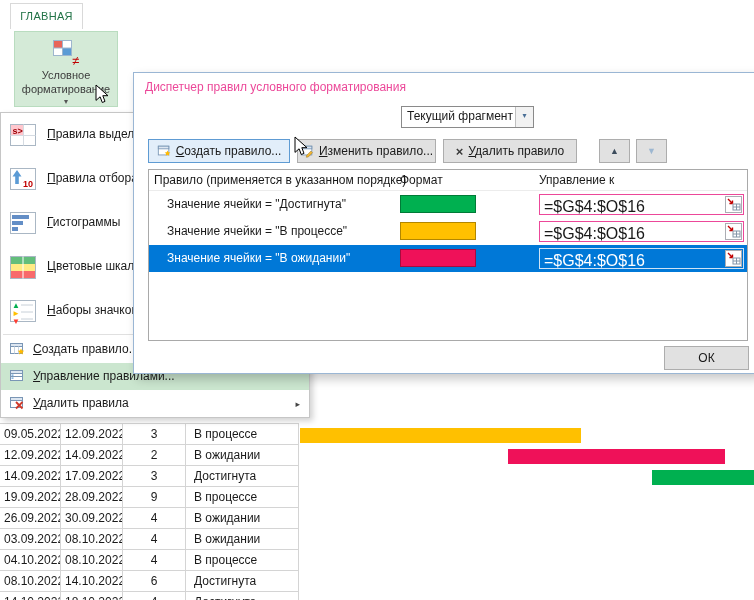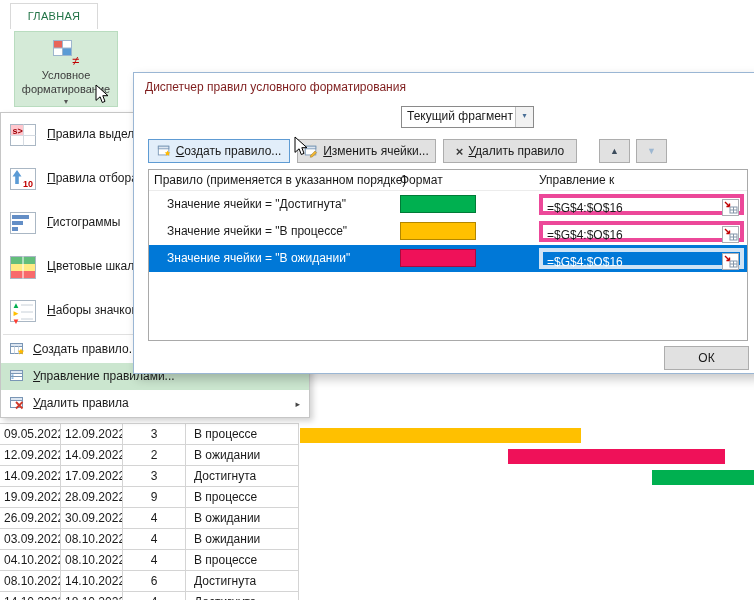--- a/index.html
+++ b/index.html
@@ -4,21 +4,21 @@
 <style>
   * { margin:0; padding:0; box-sizing:border-box; }
   html,body { width:754px; height:600px; }
   body { position:relative; overflow:hidden; background:#fff;
          font-family:"Liberation Sans","DejaVu Sans",sans-serif; color:#1a1a1a; }
 
   .uf { display:inline-block; }
   .uf::first-letter { text-decoration:underline; }
 
   
-  .ribbon-tab { position:absolute; left:10px; top:3px; width:88px; height:26px;
+  .ribbon-tab { position:absolute; left:10px; top:3px; width:73px; height:26px;
     background:#fff; border:1px solid #d9d9d9; border-bottom:none;
     color:#217346; font-size:11px; text-align:center; line-height:25px; letter-spacing:.3px; }
   .cf-button { position:absolute; left:14px; top:31px; width:104px; height:76px;
     border:1px solid #b9dcbf; text-align:center; font-size:11px; color:#3b3b3b; }
   .cf-button .ln1 { position:absolute; left:0; right:0; top:37px; }
   .cf-button .ln2 { position:absolute; left:0; right:0; top:51px; white-space:nowrap; overflow:hidden; }
   .cf-button .drop { position:absolute; left:0; right:0; top:65px; font-size:8px; color:#555; }
   .cf-button svg { position:absolute; left:36px; top:5px; }
 
   
@@ -30,21 +30,21 @@
   .mi-icon-sm { position:absolute; left:8px; top:5px; width:16px; height:16px; }
   .lbl-lg { position:absolute; left:46px; top:14px; font-size:12px; white-space:nowrap; }
   .lbl-sm { position:absolute; left:32px; top:6px; font-size:12px; white-space:nowrap; }
   .mi-arrow { position:absolute; right:9px; top:50%; transform:translateY(-50%); font-size:9px; color:#444; }
   .menu-sep { height:1px; background:#e0e0e0; margin:1px 2px; }
 
   
   .dialog { position:absolute; left:133px; top:72px; width:625px; height:302px;
     background:#fff; border:1px solid #9ab6d4; box-shadow:4px 5px 10px rgba(0,0,0,.22);
     z-index:30; font-size:12px; }
-  .dlg-title { position:absolute; left:11px; top:7px; color:#7f1d1d; }
+  .dlg-title { position:absolute; left:11px; top:7px; color:#ec4899; }
   .scope-label { position:absolute; left:14px; top:38px; }
   .combo { position:absolute; left:267px; top:33px; width:133px; height:22px;
     border:1px solid #8a8a8a; background:#fff; }
   .combo-text { position:absolute; left:5px; top:2px; font-size:12px; white-space:nowrap; }
   .combo-btn { position:absolute; right:0; top:0; width:18px; height:20px; background:#f2f2f2;
     border-left:1px solid #c0c0c0; text-align:center; line-height:18px; font-size:8px; color:#4a6f96; }
   .dbtn { position:absolute; top:66px; height:24px; background:#e1e1e1; border:1px solid #adadad;
     font-size:12px; display:flex; align-items:center; justify-content:center; gap:5px; }
   #btn-new { left:14px; width:142px; background:#e2eefa; border-color:#5e9bd3; }
   #btn-edit { left:163px; width:139px; }
@@ -57,21 +57,21 @@
     border:1px solid #a9a9a9; background:#fff; }
   .rules-header { position:absolute; top:0; left:0; right:0; height:21px; border-bottom:1px solid #ececec; }
   .rh-rule { position:absolute; left:5px; top:3px; }
   .rh-format { position:absolute; left:251px; top:3px; }
   .rh-applies { position:absolute; left:390px; top:3px; }
   .rrow { position:absolute; left:0; width:598px; height:27px; }
   #rr1 { top:21px; } #rr2 { top:48px; } #rr3 { top:75px; color:#fff; }
   .rr-text { position:absolute; left:18px; top:6px; white-space:nowrap; }
   .swatch { position:absolute; left:251px; top:4px; width:76px; height:18px; border:1px solid rgba(0,0,0,.3); }
   .rfield { position:absolute; left:390px; top:3px; width:205px; height:21px;
-    border:4px solid #ec4899; background:#fff; font-size:12px; }
+    border:1px solid #ec4899; background:#fff; font-size:16px; }
   #rr3 .rfield { border-color:#cfe3f5; color:#fff; }
   .rfield-text { position:absolute; left:4px; top:3px; white-space:nowrap; }
   .picker { position:absolute; right:1px; top:1px; width:17px; height:17px; }
   .ok-btn { position:absolute; left:530px; top:273px; width:85px; height:24px;
     background:#e1e1e1; border:1px solid #adadad; text-align:center; line-height:22px; }
 
   
   .sheet { position:absolute; left:0; top:424px; width:754px; height:200px; z-index:1; }
   .srow { position:absolute; left:0; width:754px; height:21px; }
   .cell { position:absolute; top:0; height:21px; font-size:12px; line-height:21px;
@@ -224,21 +224,21 @@
     </svg>
     <span class="uf">Создать правило...</span>
   </div>
 
   <div class="dbtn" id="btn-edit">
     <svg width="14" height="14" viewBox="0 0 16 16">
       <rect x="1.5" y="2.5" width="12" height="10" fill="#fff" stroke="#7a96b5"></rect>
       <rect x="1.5" y="2.5" width="12" height="3" fill="#dce6f1" stroke="#7a96b5"></rect>
       <path d="M7.5 13 L12.5 8 L14.4 9.9 L9.4 14.9 L7.2 15.2 Z" fill="#f2b632" stroke="#8a6d1f" stroke-width="0.5"></path>
     </svg>
-    <span class="uf">Изменить ячейки...</span>
+    <span class="uf">Изменить правило...</span>
   </div>
 
   <div class="dbtn" id="btn-delete">
     <span class="xglyph">×</span>
     <span class="uf">Удалить правило</span>
   </div>
 
   <div class="dbtn" id="btn-up">
     <span>▲</span>
   </div>

